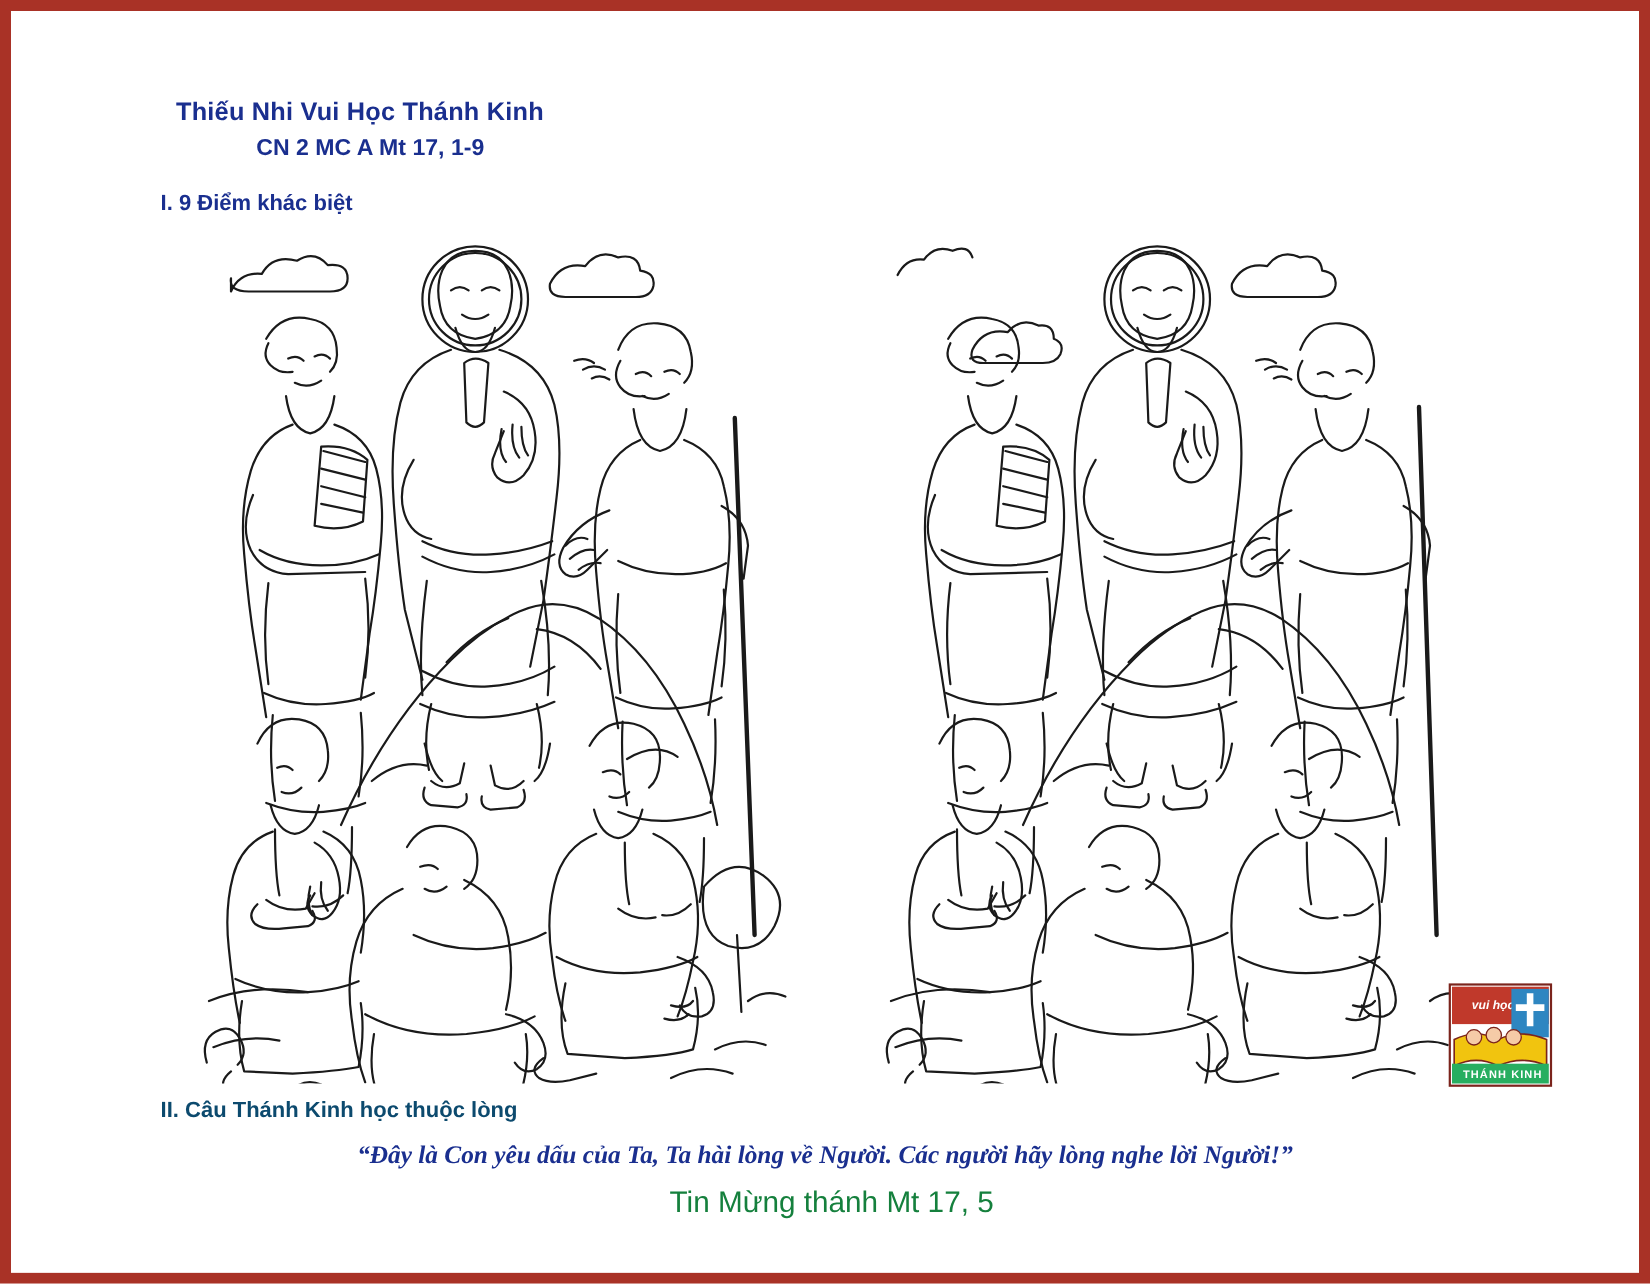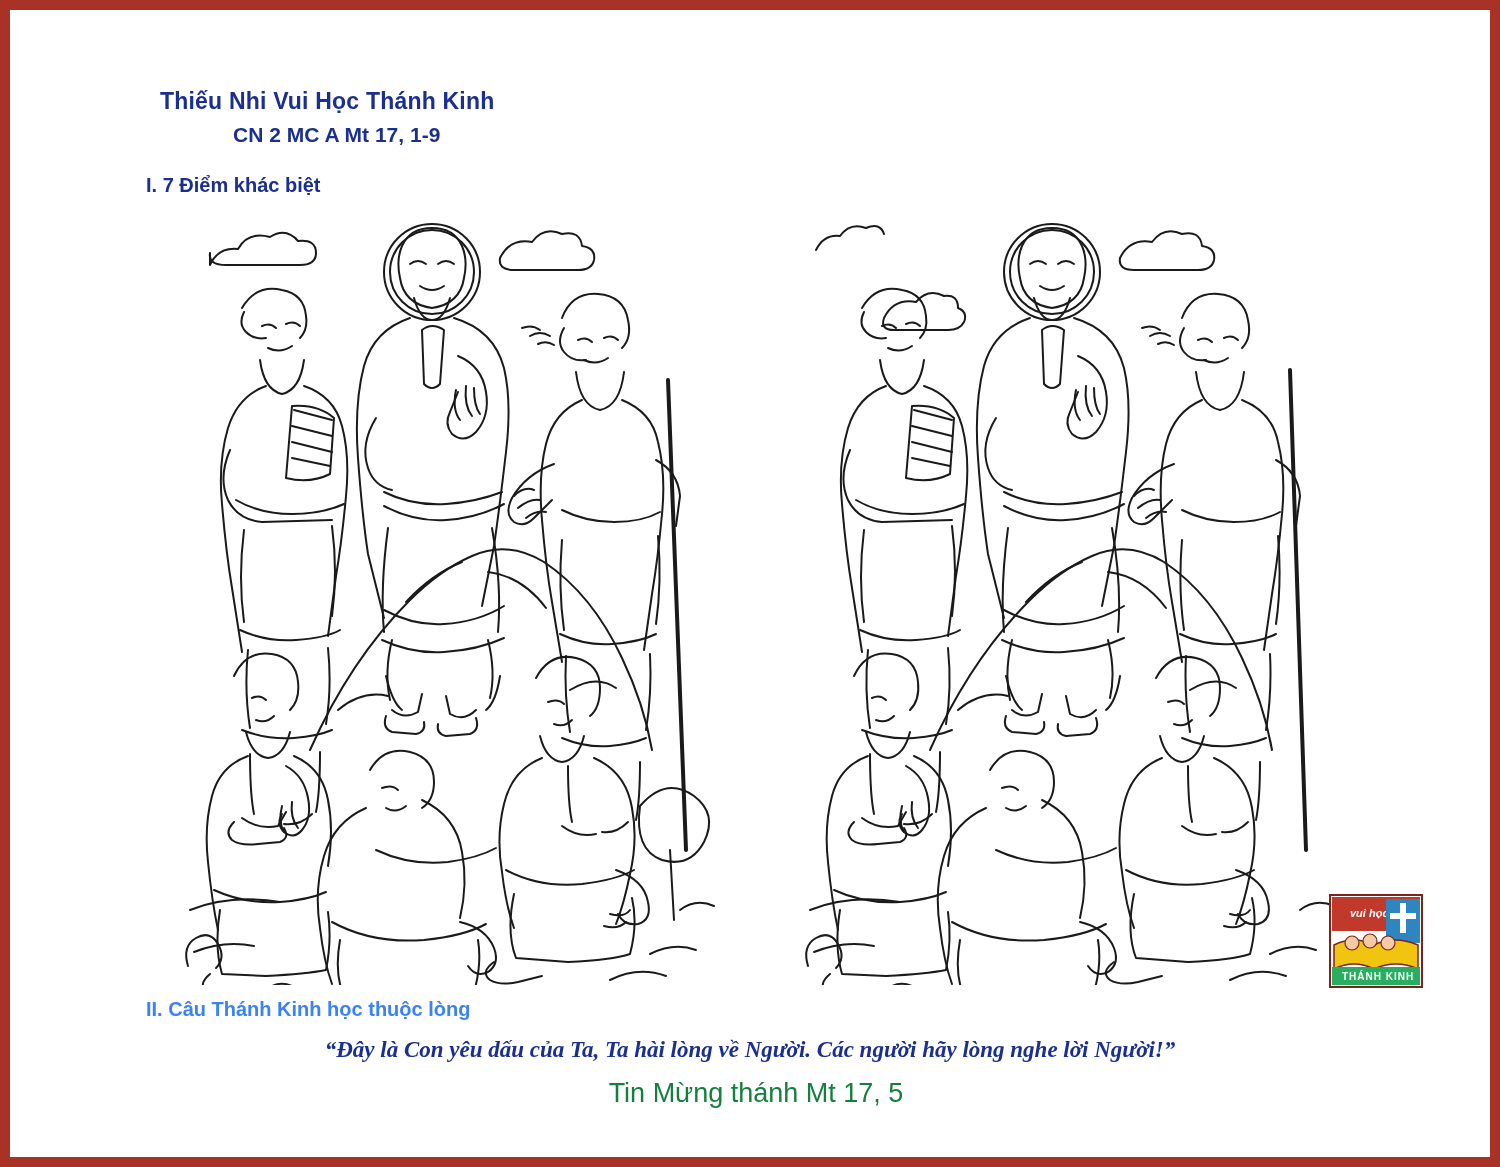--- a/index.html
+++ b/index.html
@@ -72,21 +72,21 @@
   .panel.right { left: 620px; }
   .panel svg { display: block; width: 100%; height: 100%; }
 
   
   .section2-heading {
     position: absolute;
     left: 136px;
     top: 988px;
     font-size: 20px;
     font-weight: bold;
-    color: #3b82f6;
+    color: #0c4a6e;
     white-space: nowrap;
   }
   .verse {
     position: absolute;
     left: 0;
     right: 0;
     top: 1027px;
     text-align: center;
     font-family: "Liberation Serif", serif;
     font-style: italic;
@@ -102,39 +102,39 @@
     top: 1068px;
     text-align: center;
     font-size: 27px;
     color: #15803d;
     padding-left: 12px;
   }
 
   
   .logo {
     position: absolute;
-    right: 66px;
+    right: 78px;
     bottom: 168px;
     width: 96px;
     height: 96px;
   }
   .logo svg { display: block; }
 </style>
 </head>
 <body>
 
 <div class="page">
   <div class="inner">
 
     <div class="title-block">
       <div class="title-line1">Thiếu Nhi Vui Học Thánh Kinh</div>
       <div class="title-line2">CN 2 MC A  Mt 17, 1-9</div>
     </div>
 
-    <div class="section1-heading">I. 7 Điểm khác biệt</div>
+    <div class="section1-heading">I. 9 Điểm khác biệt</div>
 
     <div class="panels">
 
       <div class="panel left">
         <svg viewBox="0 0 560 775" xmlns="http://www.w3.org/2000/svg" fill="none" stroke="#1a1a1a" stroke-width="2" stroke-linecap="round" stroke-linejoin="round">
           <g>
             <path d="M40 55 q8 -18 28 -16 q10 -18 32 -12 q16 -10 28 4 q18 -2 18 12 q0 12 -16 12 l-74 0 q-18 0 -16 -12z"></path>
             <path d="M330 48 q10 -20 32 -16 q12 -16 30 -8 q18 -4 20 12 q14 2 12 14 q-2 10 -16 10 l-64 0 q-16 0 -14 -12z"></path>
             <path d="M352 118 q10 -4 18 2 M360 126 q10 -6 20 0 M368 134 q8 -4 16 1"></path>
           </g>

